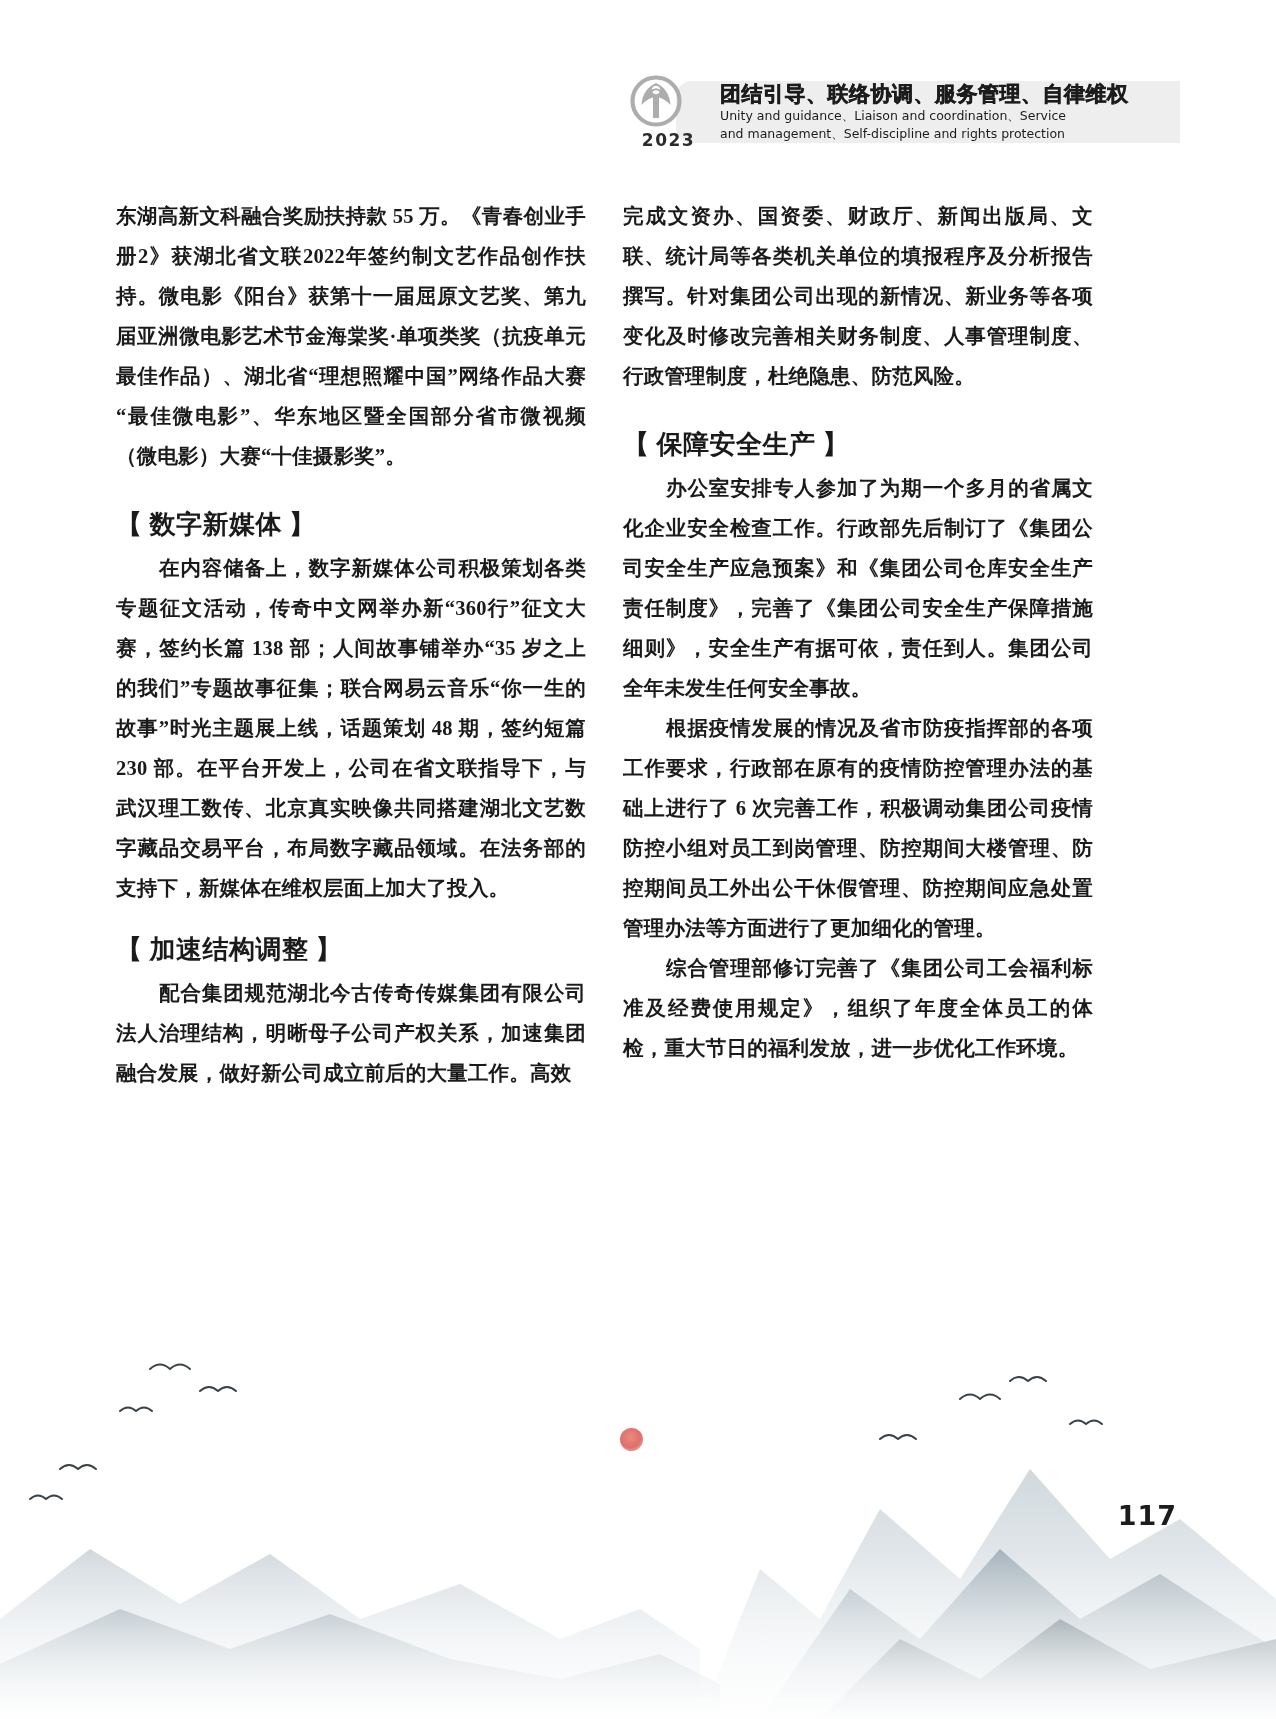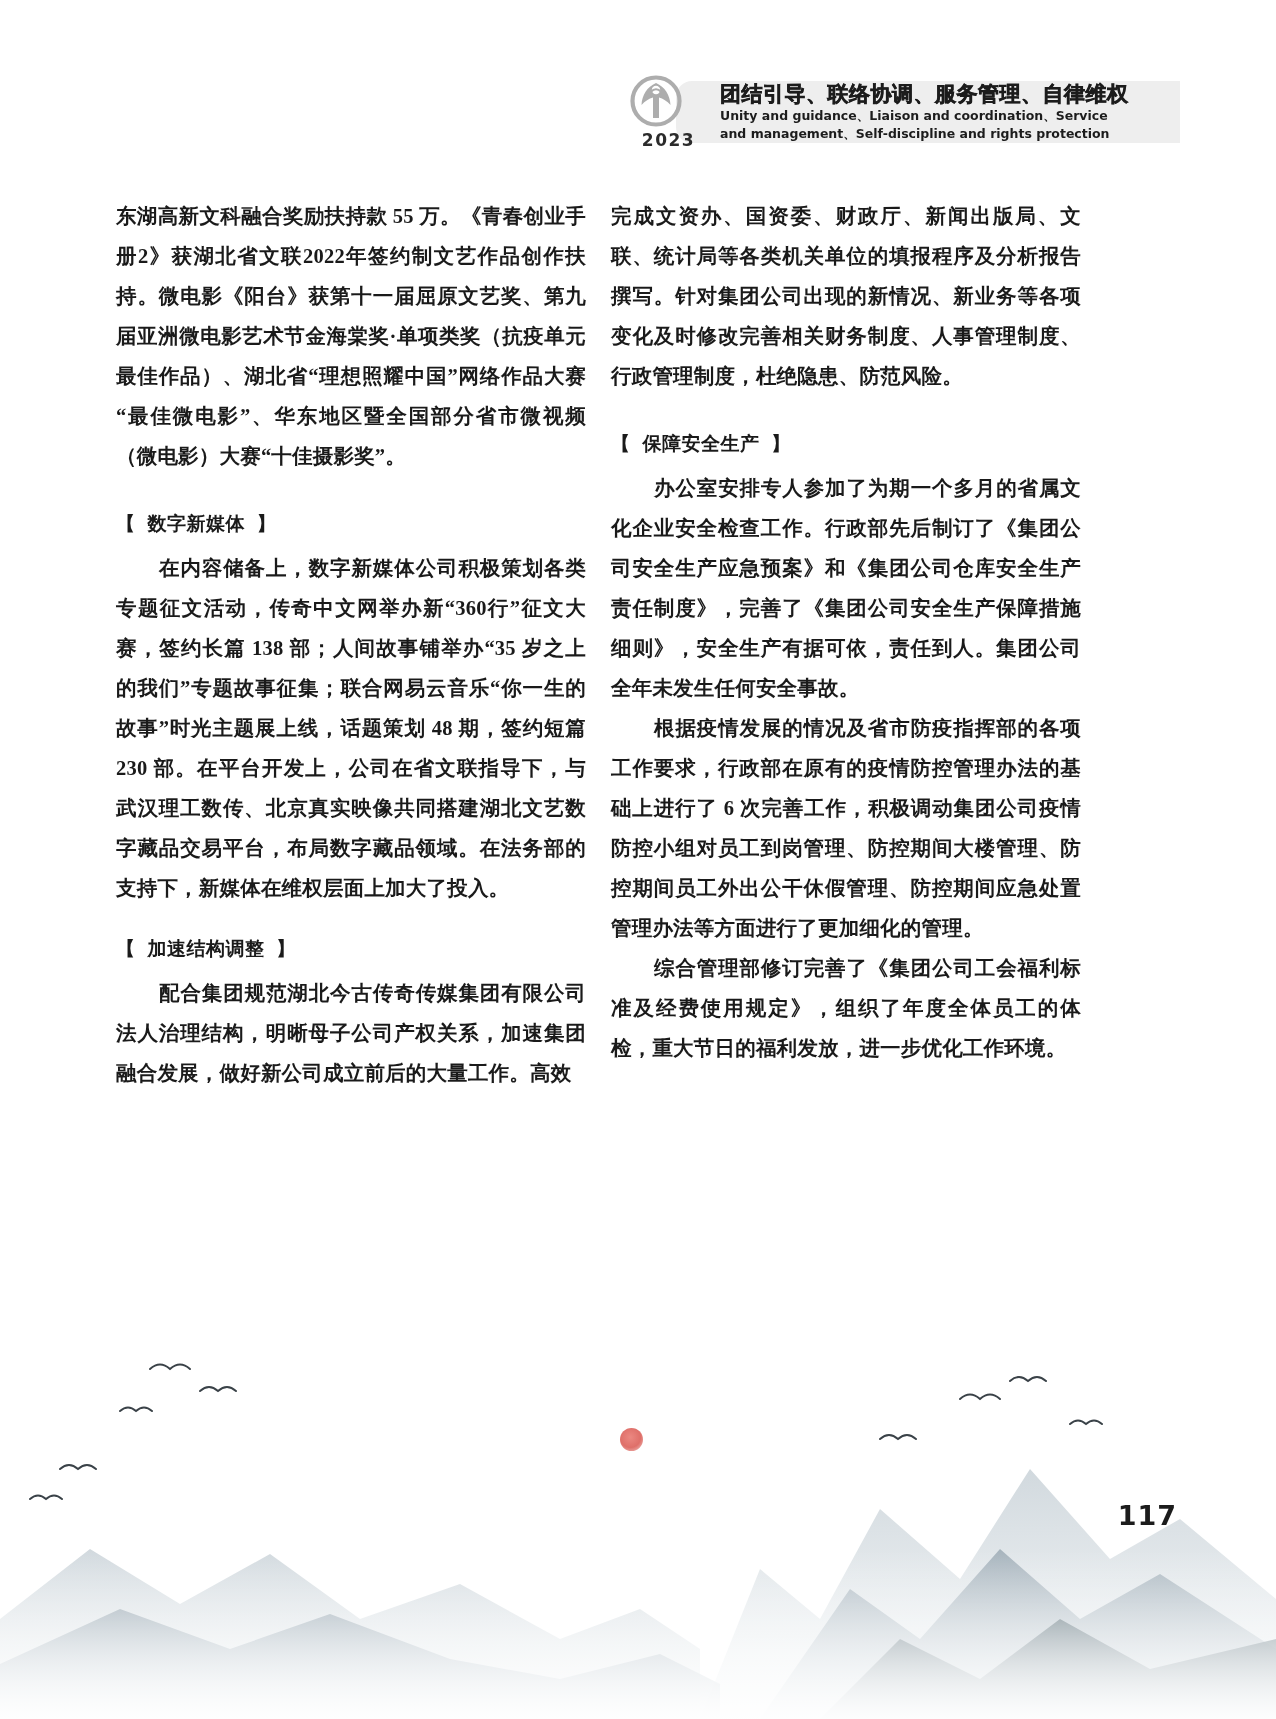--- a/index.html
+++ b/index.html
@@ -66,36 +66,36 @@
     font-weight: bold;
     font-size: 21px;
     letter-spacing: 0.5px;
     color: #1c1c1c;
     white-space: nowrap;
     line-height: 1.1;
     -webkit-text-stroke: 0.6px #1c1c1c;
   }
   .header-en {
     font-family: "DejaVu Sans", "Liberation Sans", sans-serif;
-    font-weight: bold;
+    font-weight: normal;
     font-size: 12.5px;
     color: #1c1c1c;
     line-height: 1.22;
     white-space: nowrap;
     margin-top: 2px;
   }
 
   
   .columns {
     position: absolute;
     top: 196px;
     left: 0;
     width: 1240px;
     display: flex;
-    gap: 0;
+    gap: 12px;
   }
   .col {
     width: 470px;
     box-sizing: border-box;
   }
   .col-left  { margin-left: 116px; }
   .col-right { margin-left: 25px; }
 
   p.body {
     margin: 0;
@@ -104,24 +104,24 @@
     text-align: justify;
     text-justify: inter-ideograph;
     font-weight: bold;
     letter-spacing: 0.2px;
     font-family: "Liberation Serif", "DejaVu Serif", serif;
   }
   p.body.indent { text-indent: 2.1em; }
 
   h3.sec-head {
     margin: 28px 0 2px 0;
-    font-size: 19px;
+    font-size: 26px;
     line-height: 42px;
     font-weight: bold;
-    font-family: Liberation Mono, monospace;
+    font-family: Liberation Serif, serif;
     letter-spacing: 0.5px;
     color: #1a1a1a;
   }
   h3.sec-head.tight { margin-top: 21px; }
 
   h1.chapter {
     margin: 96px 0 0 0;
     text-align: center;
     font-size: 46px;
     line-height: 56px;

